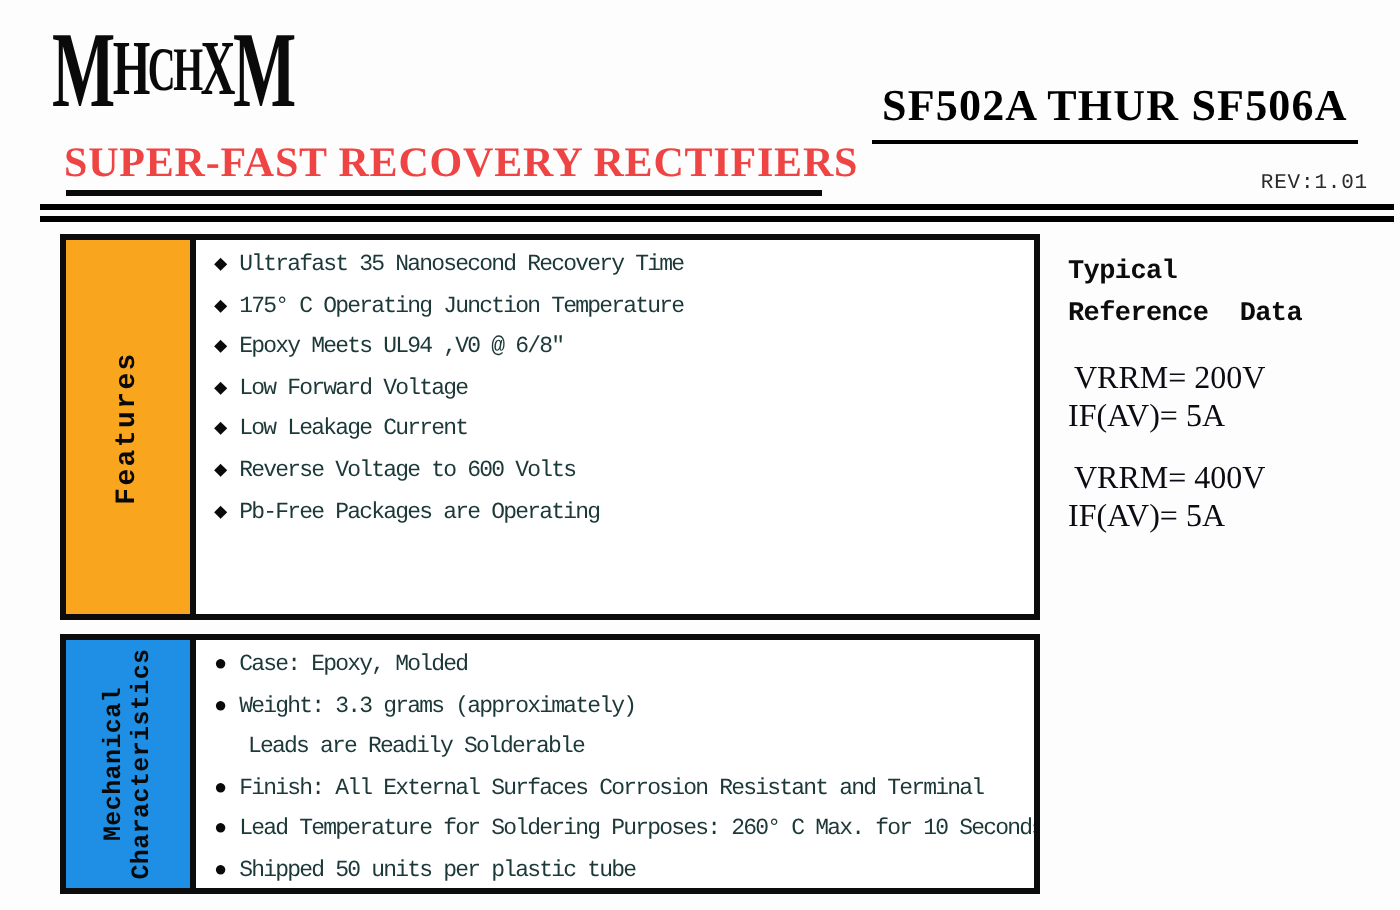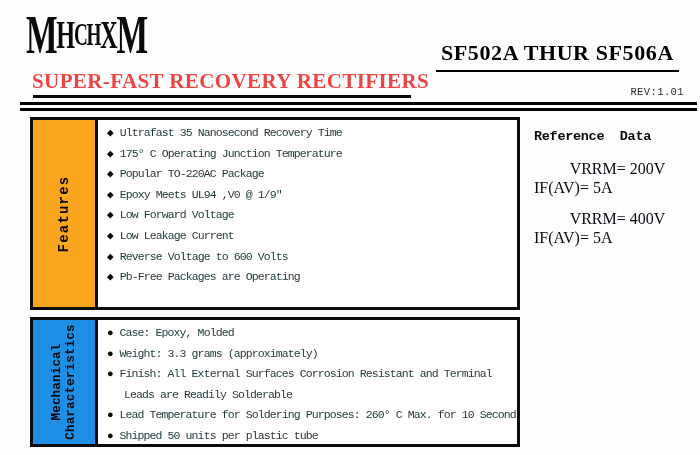--- a/index.html
+++ b/index.html
@@ -65,21 +65,21 @@
     line-height:20.6px; font-size:11.5px; letter-spacing:-0.9px;
     color:#1d3838; white-space:nowrap;
   }
   .item .bullet { color:#0a0a0a; margin-right:6px; font-size:11px; letter-spacing:0; }
   .item.cont { padding-left:17px; }
 
   
   .typical { position:absolute; left:534px; top:126px; width:164px; color:#0c0c0c; }
   .typ-h { font-weight:bold; font-size:13.5px; line-height:21px; letter-spacing:-0.3px; white-space:pre; }
   .typ-group { margin-top:13px; font-family:"Liberation Serif", serif; font-size:16px; line-height:18.5px; color:#0b0b14; white-space:nowrap; }
-  .typ-vrrm { padding-left:3px;text-align:center; }
+  .typ-vrrm { padding-left:3px; }
 </style>
 </head>
 <body>
 
 <div class="page">
 
   <div class="logo">
     <span class="lg0">M</span>
     <span class="lg1">H</span>
     <span class="lg2">C</span>
@@ -97,30 +97,30 @@
   <div class="rev">REV:1.01</div>
   <div class="double-rule"></div>
 
   <div class="box features-box">
     <div class="box-label">
       <div class="vlabel">Features</div>
     </div>
     <div class="box-content">
       <div class="item"><span class="bullet">◆</span><span>Ultrafast 35 Nanosecond Recovery Time</span></div>
       <div class="item"><span class="bullet">◆</span><span>175° C Operating Junction Temperature</span></div>
-      <div class="item"><span class="bullet">◆</span><span>Popular TO-220AC Package</span></div>
-      <div class="item"><span class="bullet">◆</span><span>Epoxy Meets UL94 ,V0 @ 1/9″</span></div>
+      <div class="item"><span class="bullet">◆</span><span>Epoxy Meets UL94 ,V0 @ 6/8″</span></div>
       <div class="item"><span class="bullet">◆</span><span>Low Forward Voltage</span></div>
       <div class="item"><span class="bullet">◆</span><span>Low Leakage Current</span></div>
       <div class="item"><span class="bullet">◆</span><span>Reverse Voltage to 600 Volts</span></div>
       <div class="item"><span class="bullet">◆</span><span>Pb-Free Packages are Operating</span></div>
     </div>
   </div>
 
   <div class="typical">
+    <div class="typ-h">Typical</div>
     <div class="typ-h">Reference  Data</div>
     <div class="typ-group">
       <div class="typ-vrrm">VRRM= 200V</div>
       <div>IF(AV)= 5A</div>
     </div>
     <div class="typ-group">
       <div class="typ-vrrm">VRRM= 400V</div>
       <div>IF(AV)= 5A</div>
     </div>
   </div>
@@ -128,20 +128,20 @@
   <div class="box mech-box">
     <div class="box-label">
       <div class="vlabel">
         <div>Mechanical</div>
         <div>Characteristics</div>
       </div>
     </div>
     <div class="box-content">
       <div class="item"><span class="bullet">●</span><span>Case: Epoxy, Molded</span></div>
       <div class="item"><span class="bullet">●</span><span>Weight: 3.3 grams (approximately)</span></div>
+      <div class="item cont"><span>Leads are Readily Solderable</span></div>
       <div class="item"><span class="bullet">●</span><span>Finish: All External Surfaces Corrosion Resistant and Terminal</span></div>
-      <div class="item cont"><span>Leads are Readily Solderable</span></div>
       <div class="item"><span class="bullet">●</span><span>Lead Temperature for Soldering Purposes: 260° C Max. for 10 Seconds</span></div>
       <div class="item"><span class="bullet">●</span><span>Shipped 50 units per plastic tube</span></div>
     </div>
   </div>
 
 </div>
 
 </body></html>

